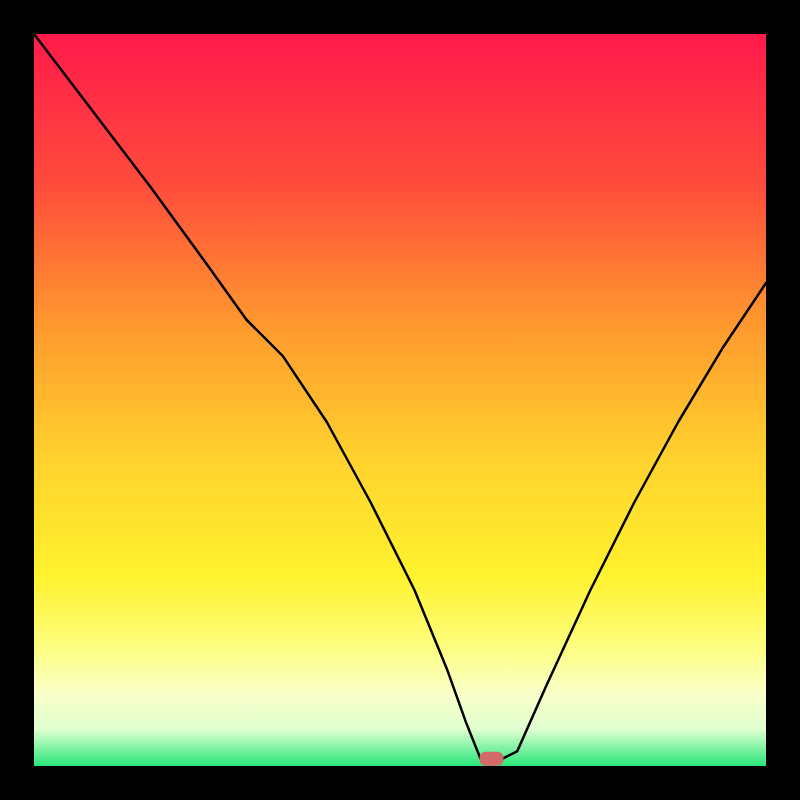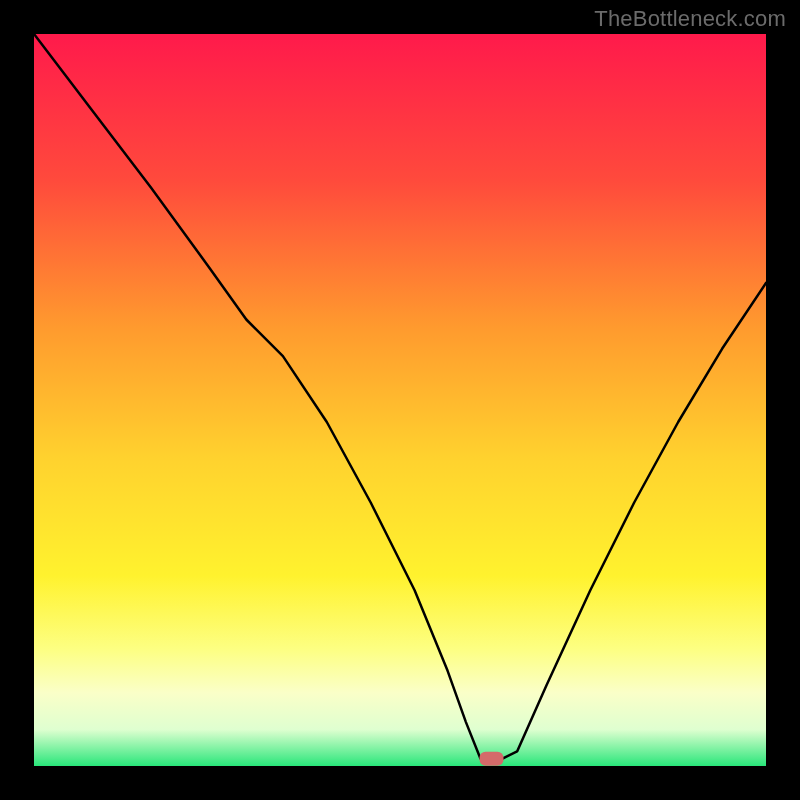--- a/index.html
+++ b/index.html
@@ -36,21 +36,20 @@
     overflow: hidden;
   }
   .plot svg {
     display: block;
   }
 </style>
 </head>
 <body>
 
 <div class="frame">
-  <div class="watermark">TheBottleneck.com</div>
 
   <div class="plot">
     <svg id="plot-svg" viewBox="0 0 732 732" width="732" height="732" preserveAspectRatio="none">
       <defs>
         <linearGradient id="bg-grad" x1="0" y1="0" x2="0" y2="1">
             <stop offset="0.0%" stop-color="#ff1a4b"></stop>
             <stop offset="20.0%" stop-color="#ff4a3c"></stop>
             <stop offset="40.0%" stop-color="#ff9a2e"></stop>
             <stop offset="58.0%" stop-color="#ffd22e"></stop>
             <stop offset="74.0%" stop-color="#fff22e"></stop>

